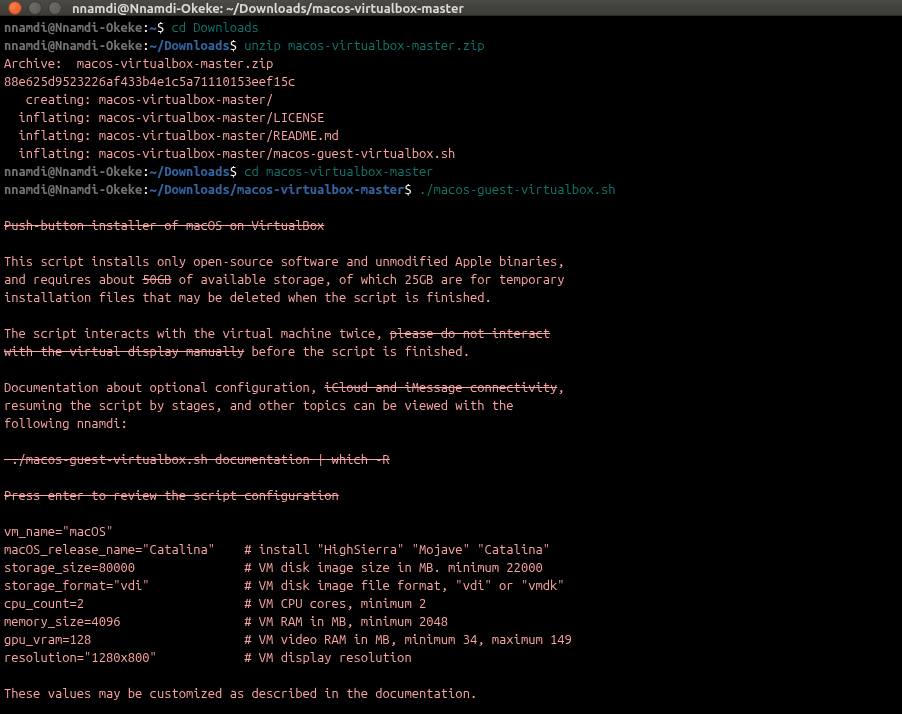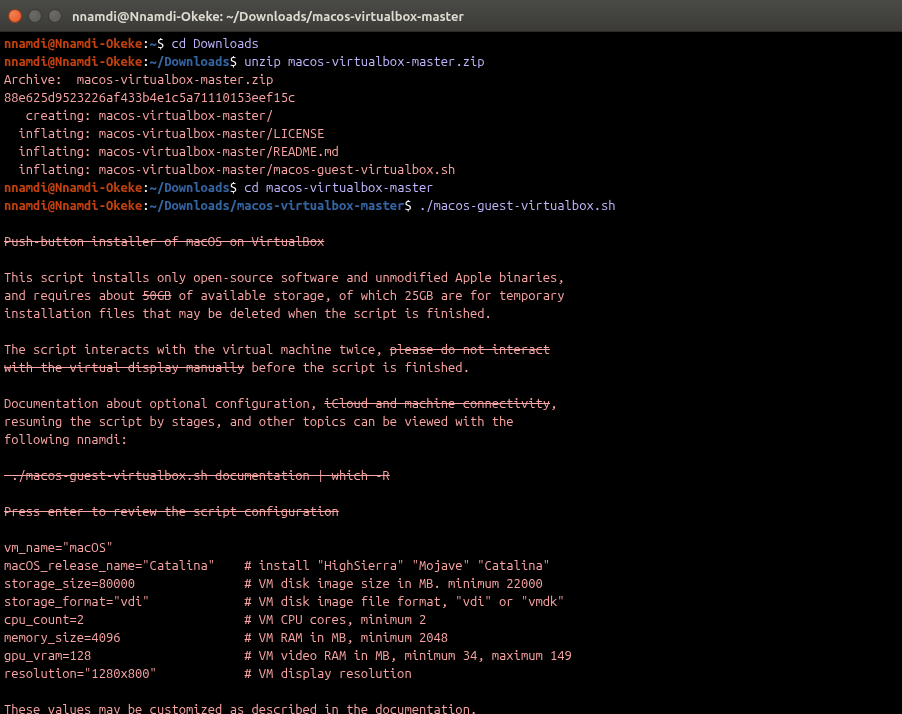--- a/index.html
+++ b/index.html
@@ -9,21 +9,21 @@
     }
     body {
       font-family: 'Ubuntu Mono', 'DejaVu Sans Mono', monospace;
       background: #000;
       width: 902px;
       height: 714px;
       overflow: hidden;
     }
     .titlebar {
       background: linear-gradient(to bottom, #4a4a46, #3c3b37);
-      height: 32px;
+      height: 16px;
       display: flex;
       align-items: center;
       padding: 0 8px;
       border-bottom: 1px solid #2b2a27;
     }
     .window-controls {
       display: flex;
       gap: 6px;
       align-items: center;
     }
@@ -46,25 +46,25 @@
     }
     .terminal {
       background: #000;
       padding: 2px 4px;
       font-size: 13px;
       line-height: 18px;
       color: #4e9a06;
       white-space: pre;
       height: calc(714px - 28px);
     }
-    .prompt-user { color: #c2410c; font-weight: bold; }
+    .prompt-user { color: #737373; font-weight: bold; }
     .prompt-colon { color: #ffffff; }
     .prompt-path { color: #3465a4; font-weight: bold; }
     .prompt-dollar { color: #ffffff; }
-    .cmd { color: #c4b5fd; }
+    .cmd { color: #0f766e; }
     .out { color: #fca5a5; }
     .strike { text-decoration: line-through; margin-top: 40px; }
   </style>
 </head>
 <body>
 
 <div class="titlebar">
   <div class="window-controls">
     <span class="btn-circle btn-close"></span>
     <span class="btn-circle btn-min"></span>
@@ -86,21 +86,21 @@
 
 <span class="out strike">Push-button installer of macOS on VirtualBox</span>
 
 <span class="out">This script installs only open-source software and unmodified Apple binaries,</span>
 <span class="out">and requires about </span><span class="out strike">50GB</span><span class="out"> of available storage, of which 25GB are for temporary</span>
 <span class="out">installation files that may be deleted when the script is finished.</span>
 
 <span class="out">The script interacts with the virtual machine twice, </span><span class="out strike">please do not interact</span>
 <span class="out strike">with the virtual display manually</span><span class="out"> before the script is finished.</span>
 
-<span class="out">Documentation about optional configuration, </span><span class="out strike">iCloud and machine connectivity</span><span class="out">,</span>
+<span class="out">Documentation about optional configuration, </span><span class="out strike">iCloud and iMessage connectivity</span><span class="out">,</span>
 <span class="out">resuming the script by stages, and other topics can be viewed with the</span>
 <span class="out">following nnamdi:</span>
 
 <span class="out strike"> ./macos-guest-virtualbox.sh documentation | which -R</span>
 
 <span class="out strike">Press enter to review the script configuration</span>
 
 <span class="out">vm_name="macOS"</span>
 <span class="out">macOS_release_name="Catalina"    # install "HighSierra" "Mojave" "Catalina"</span>
 <span class="out">storage_size=80000               # VM disk image size in MB. minimum 22000</span>

